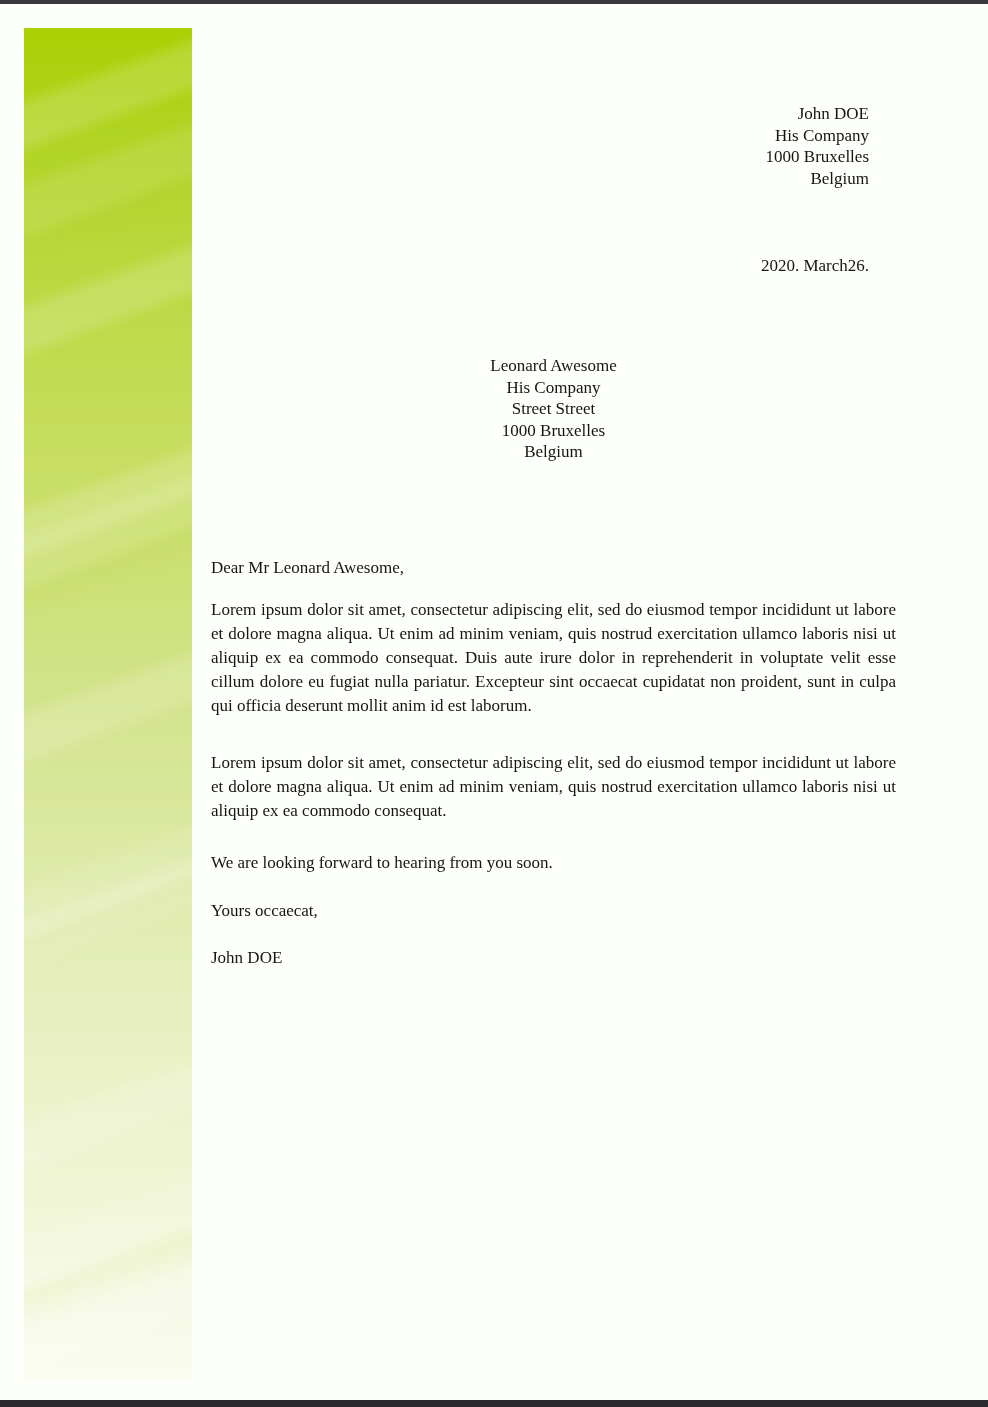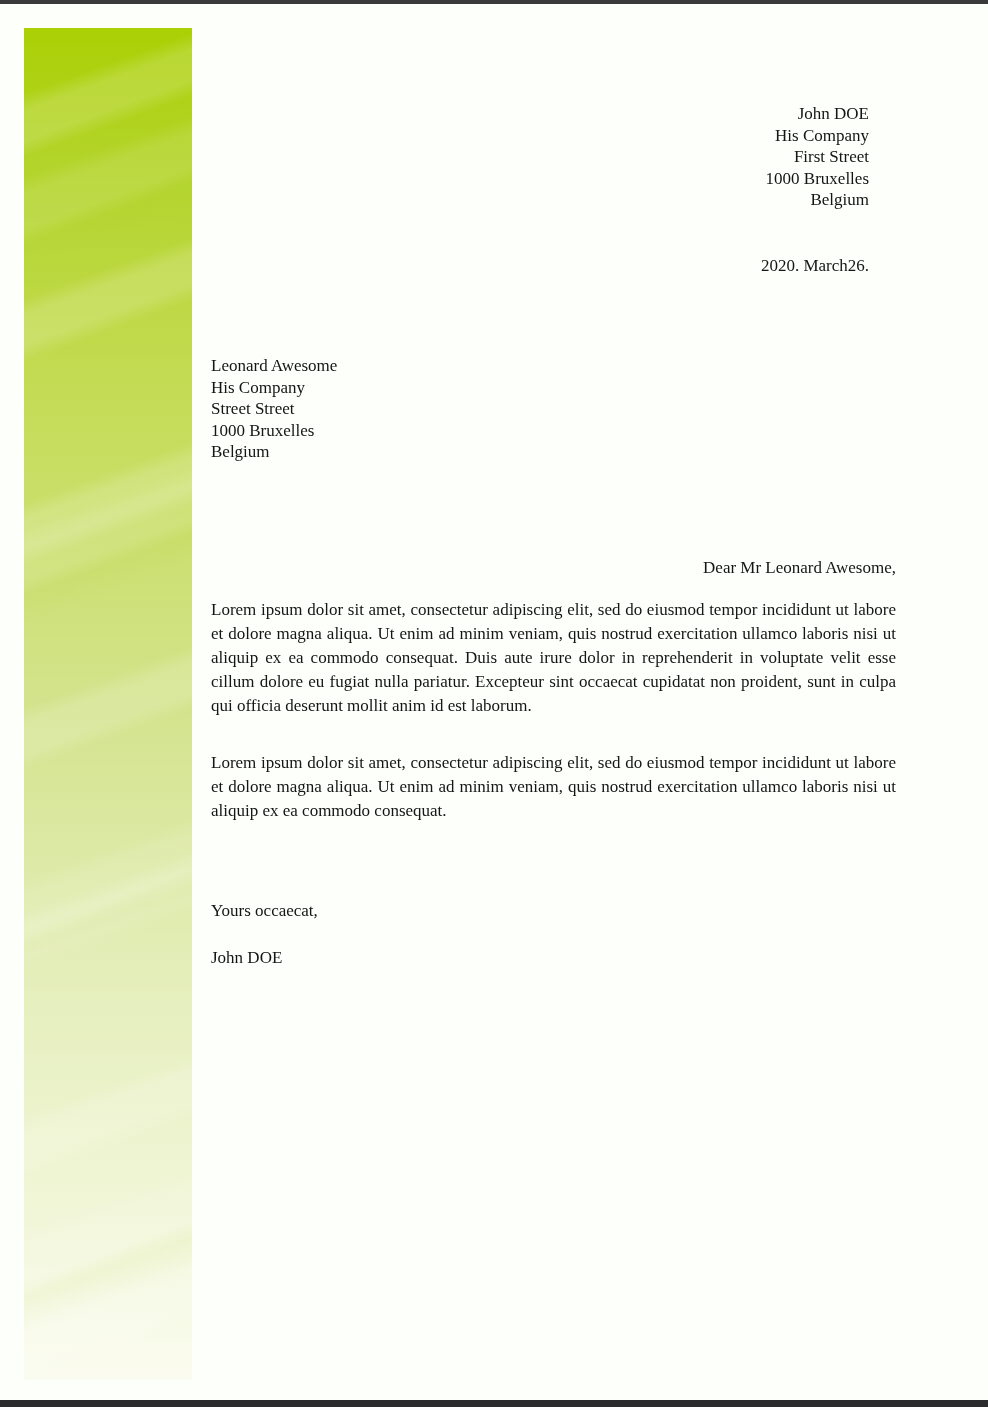--- a/index.html
+++ b/index.html
@@ -40,66 +40,66 @@
         rgba(170,200,40,0.07) 204px, rgba(255,255,255,0) 230px, rgba(255,255,255,0) 330px),
       linear-gradient(180deg,
         var(--bar-green) 0%, #b3d42a 10%, #c5dc58 28%, #d3e38c 50%,
         #e6efbe 72%, #f3f7dc 90%, var(--bar-fade) 100%);
   }
   .letter-content{
     position:absolute;left:211px;top:0;width:685px;height:1225px;
     font-size:17px;
   }
   .block{position:absolute;left:0;width:685px;}
-  .addr{line-height:21.5px;}
+  .addr{line-height:21.5px;text-align:center;}
   .right-aligned{text-align:right;padding-right:27px;}
   .sender-block{top:103px;}
   .date-block{top:255px;line-height:21.5px;text-align:right;}
   .recipient-block{top:355px;}
-  .salutation-block{top:555px;line-height:25.7px;text-align:right;}
+  .salutation-block{top:555px;line-height:25.7px;}
   .para{line-height:24px;text-align:justify;}
   .para-1{top:598px;}
   .para-2{top:751px;}
   .closing-block{top:850px;line-height:25.7px;}
   .valediction-block{top:898px;line-height:25.7px;}
   .signature-block{top:945px;line-height:25.7px;}
 </style>
 </head>
 <body>
 
 <div class="page-top-edge"></div>
 
 <div class="gradient-bar"></div>
 
 <div class="letter-content">
 
   <div class="block addr right-aligned sender-block">
     <div>John DOE</div>
     <div>His Company</div>
-    <div>First Street</div>
     <div>1000 Bruxelles</div>
     <div>Belgium</div>
   </div>
 
   <div class="block right-aligned date-block">2020. March26.</div>
 
   <div class="block addr recipient-block">
     <div>Leonard Awesome</div>
     <div>His Company</div>
     <div>Street Street</div>
     <div>1000 Bruxelles</div>
     <div>Belgium</div>
   </div>
 
   <div class="block salutation-block">Dear Mr Leonard Awesome,</div>
 
   <div class="block para para-1">Lorem ipsum dolor sit amet, consectetur adipiscing elit, sed do eiusmod tempor incididunt ut labore et dolore magna aliqua. Ut enim ad minim veniam, quis nostrud exercitation ullamco laboris nisi ut aliquip ex ea commodo consequat. Duis aute irure dolor in reprehenderit in voluptate velit esse cillum dolore eu fugiat nulla pariatur. Excepteur sint occaecat cupidatat non proident, sunt in culpa qui officia deserunt mollit anim id est laborum.</div>
 
   <div class="block para para-2">Lorem ipsum dolor sit amet, consectetur adipiscing elit, sed do eiusmod tempor incididunt ut labore et dolore magna aliqua. Ut enim ad minim veniam, quis nostrud exercitation ullamco laboris nisi ut aliquip ex ea commodo consequat.</div>
 
+  <div class="block closing-block">We are looking forward to hearing from you soon.</div>
 
   <div class="block valediction-block">Yours occaecat,</div>
 
   <div class="block signature-block">John DOE</div>
 
 </div>
 
 <div class="page-bottom-edge"></div>
 
 </body></html>

